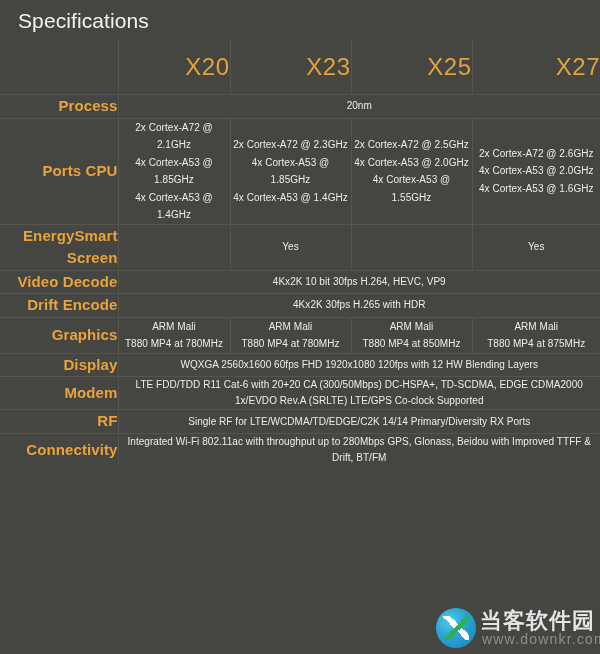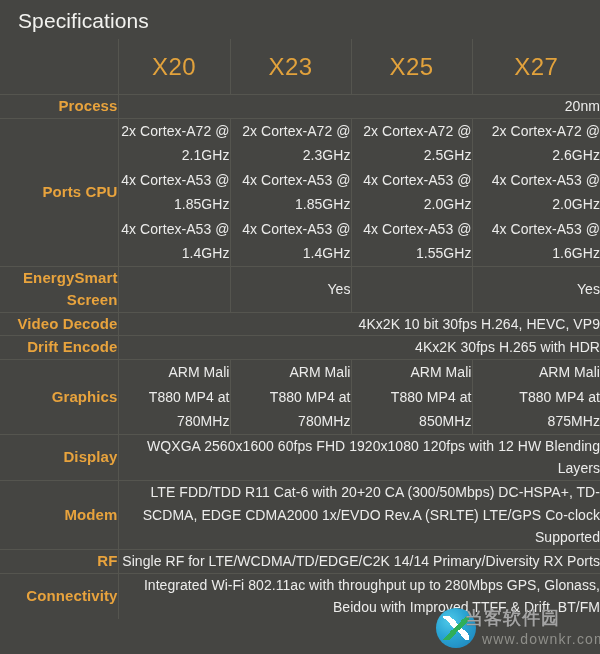--- a/index.html
+++ b/index.html
@@ -44,42 +44,42 @@
     border-left: 1px solid #55554f;
   }
   tr.headrow th {
     border-top: none;
   }
 
   th.model {
     color: #e2a23c;
     font-size: 24px;
     font-weight: 400;
-    text-align: center;
+    text-align: right;
     height: 55px;
     letter-spacing: 0.5px;
   }
   th.corner {
     border: none;
   }
 
   td.rowlabel {
     color: #e8a33d;
     font-size: 15px;
     font-weight: 700;
     text-align: right;
     padding: 9px 14px 9px 4px;
     line-height: 1.5;
     letter-spacing: 0.1px;
   }
   td.cell {
     color: #ececeb;
-    font-size: 14px;
+    font-size: 10px;
     font-weight: 400;
-    text-align: right;
+    text-align: center;
     padding: 9px 9px 9px 9px;
     line-height: 1.62;
     letter-spacing: 0.05px;
     vertical-align: middle;
   }
   td.cell.multiline { line-height: 1.75; }
   td.cell.empty { }
 
   .cellline { display: block; white-space: normal; }
 
@@ -106,24 +106,24 @@
     content: "";
     position: absolute;
     left: 7px; top: 8px;
     width: 26px; height: 24px;
     background:
       linear-gradient(135deg, transparent 46%, #2fae5a 46%, #2fae5a 60%, transparent 60%),
       linear-gradient(45deg, transparent 46%, #ffffff 46%, #ffffff 62%, transparent 62%);
   }
   #wm-cn {
     position: absolute;
-    left: 29px;
+    left: 44px;
     top: 2px;
-    color: #a3a3a3;
-    font-size: 18px;
+    color: #e5e5e5;
+    font-size: 22px;
     font-weight: 700;
     letter-spacing: 1px;
     font-family: "DejaVu Sans", sans-serif;
     text-shadow: 0 0 1px rgba(0,0,0,0.4);
   }
   #wm-url {
     position: absolute;
     left: 46px;
     top: 27px;
     color: #8f8f8a;

